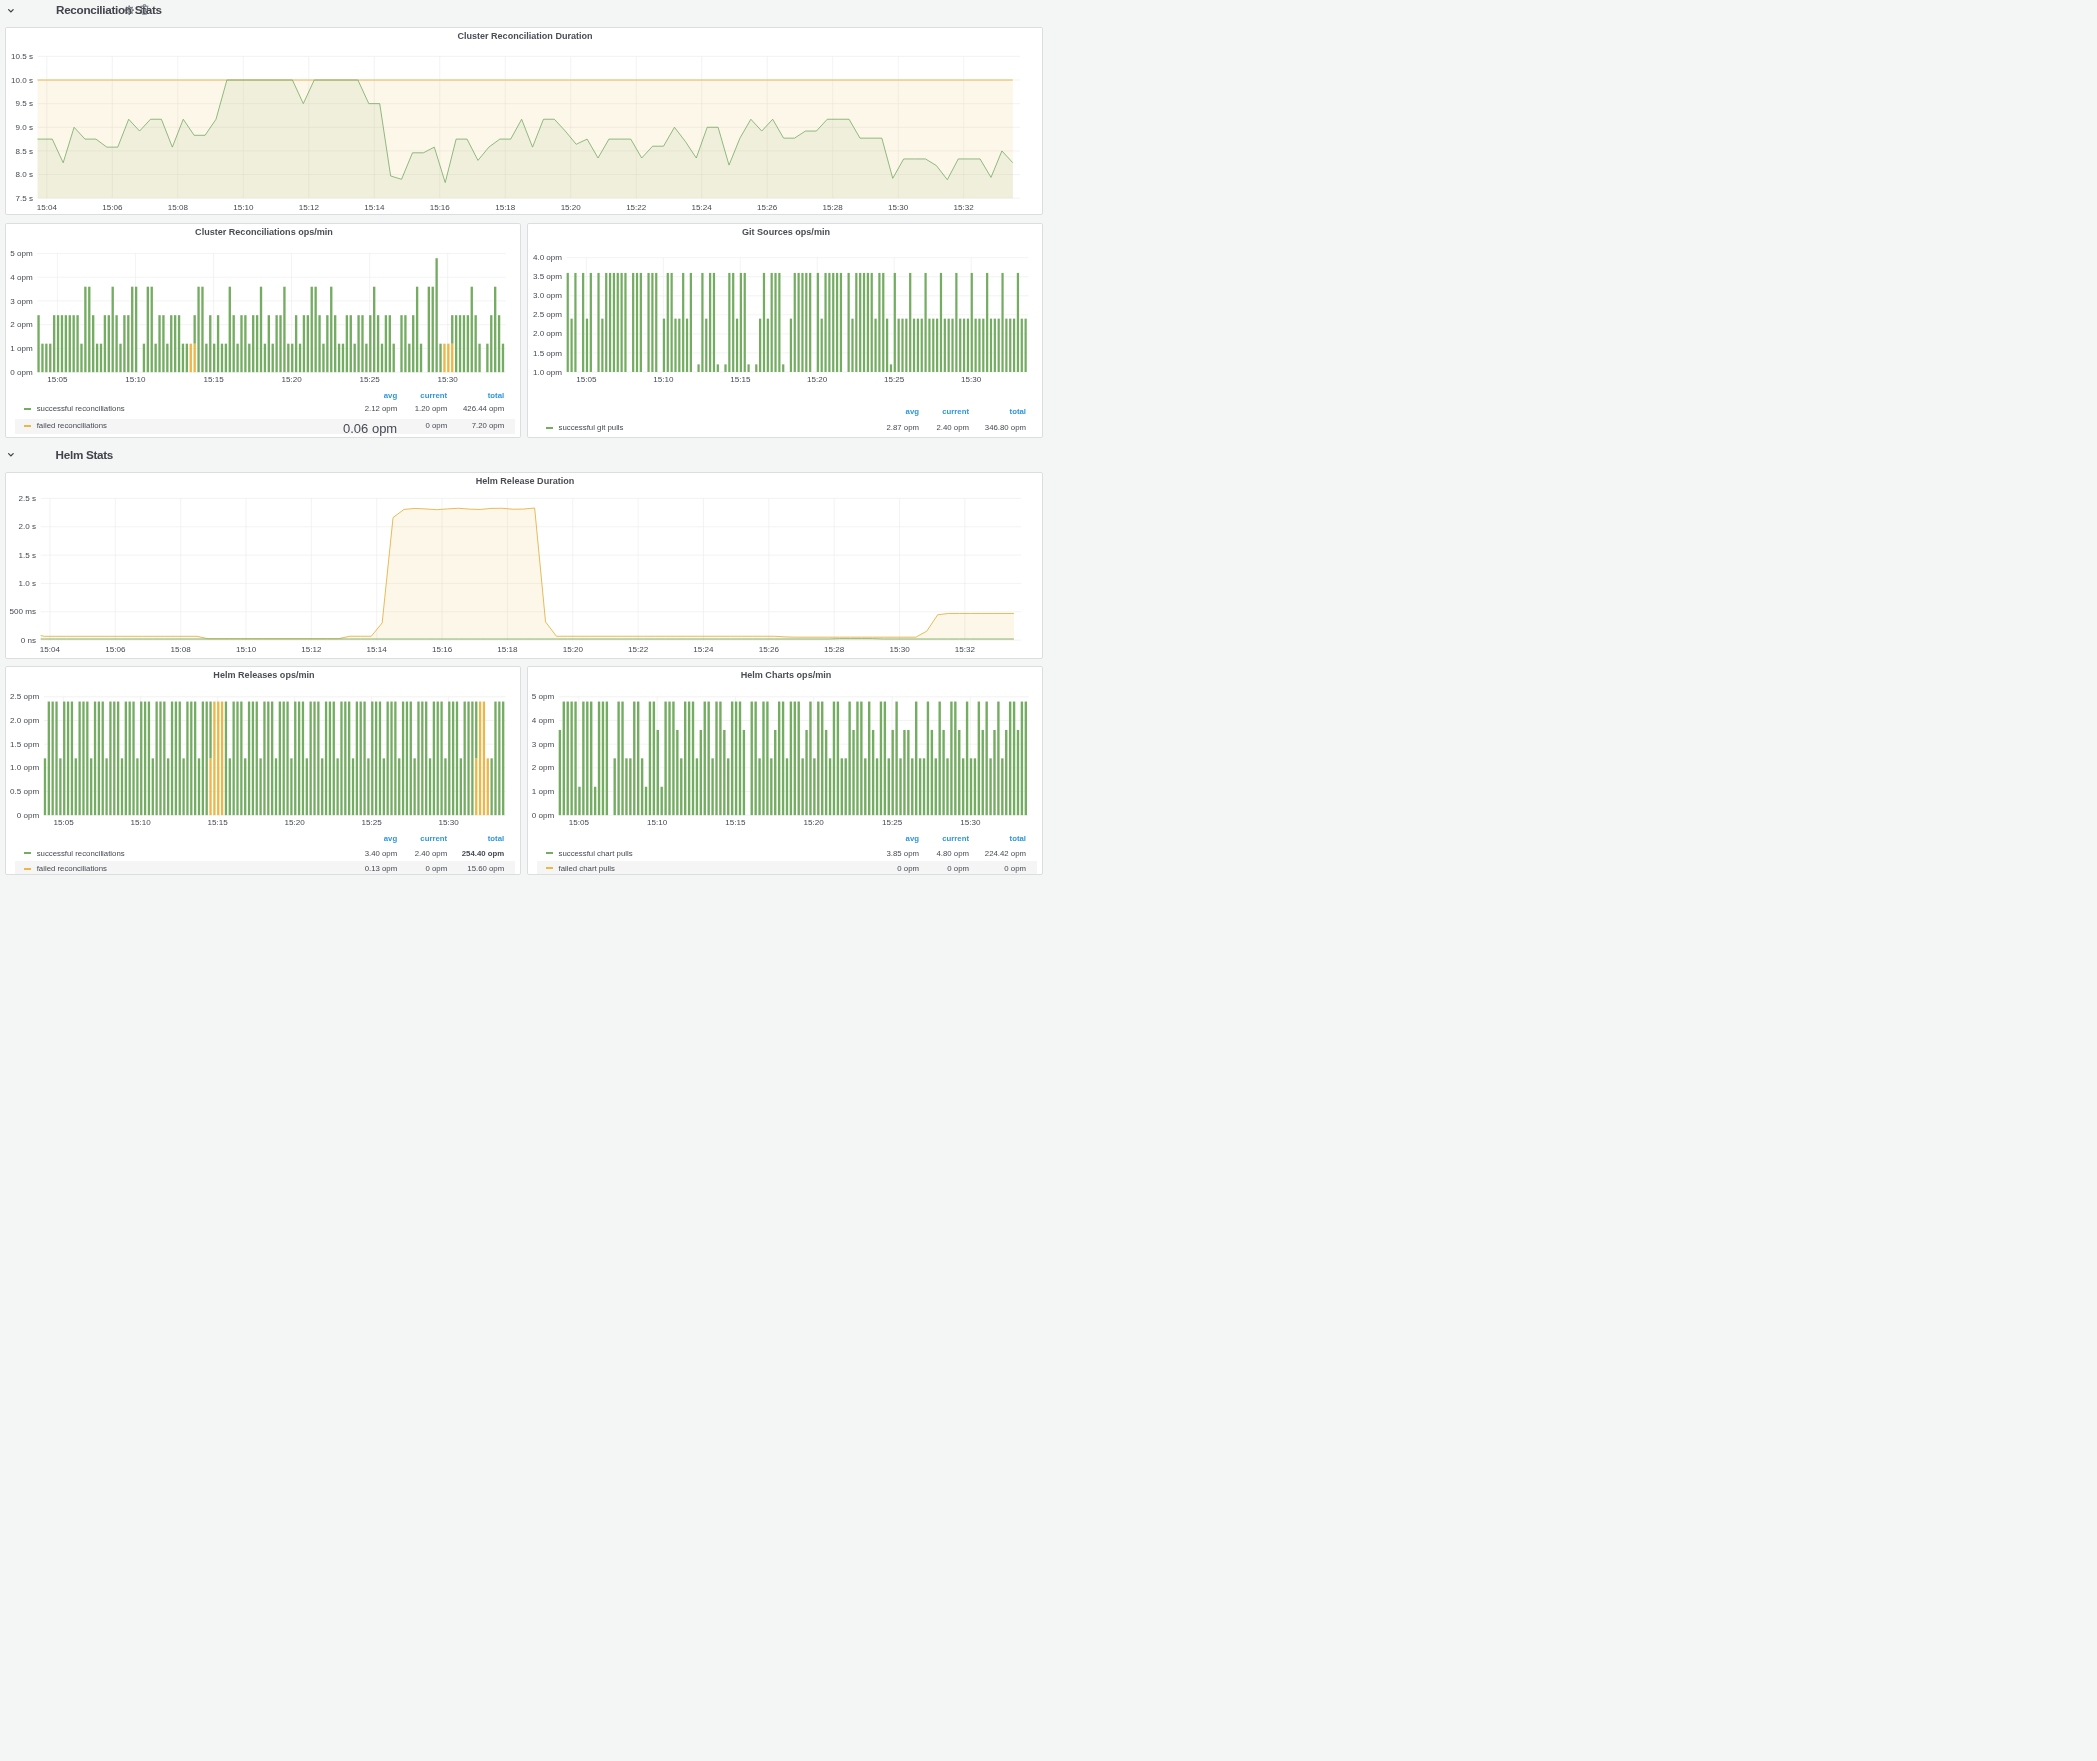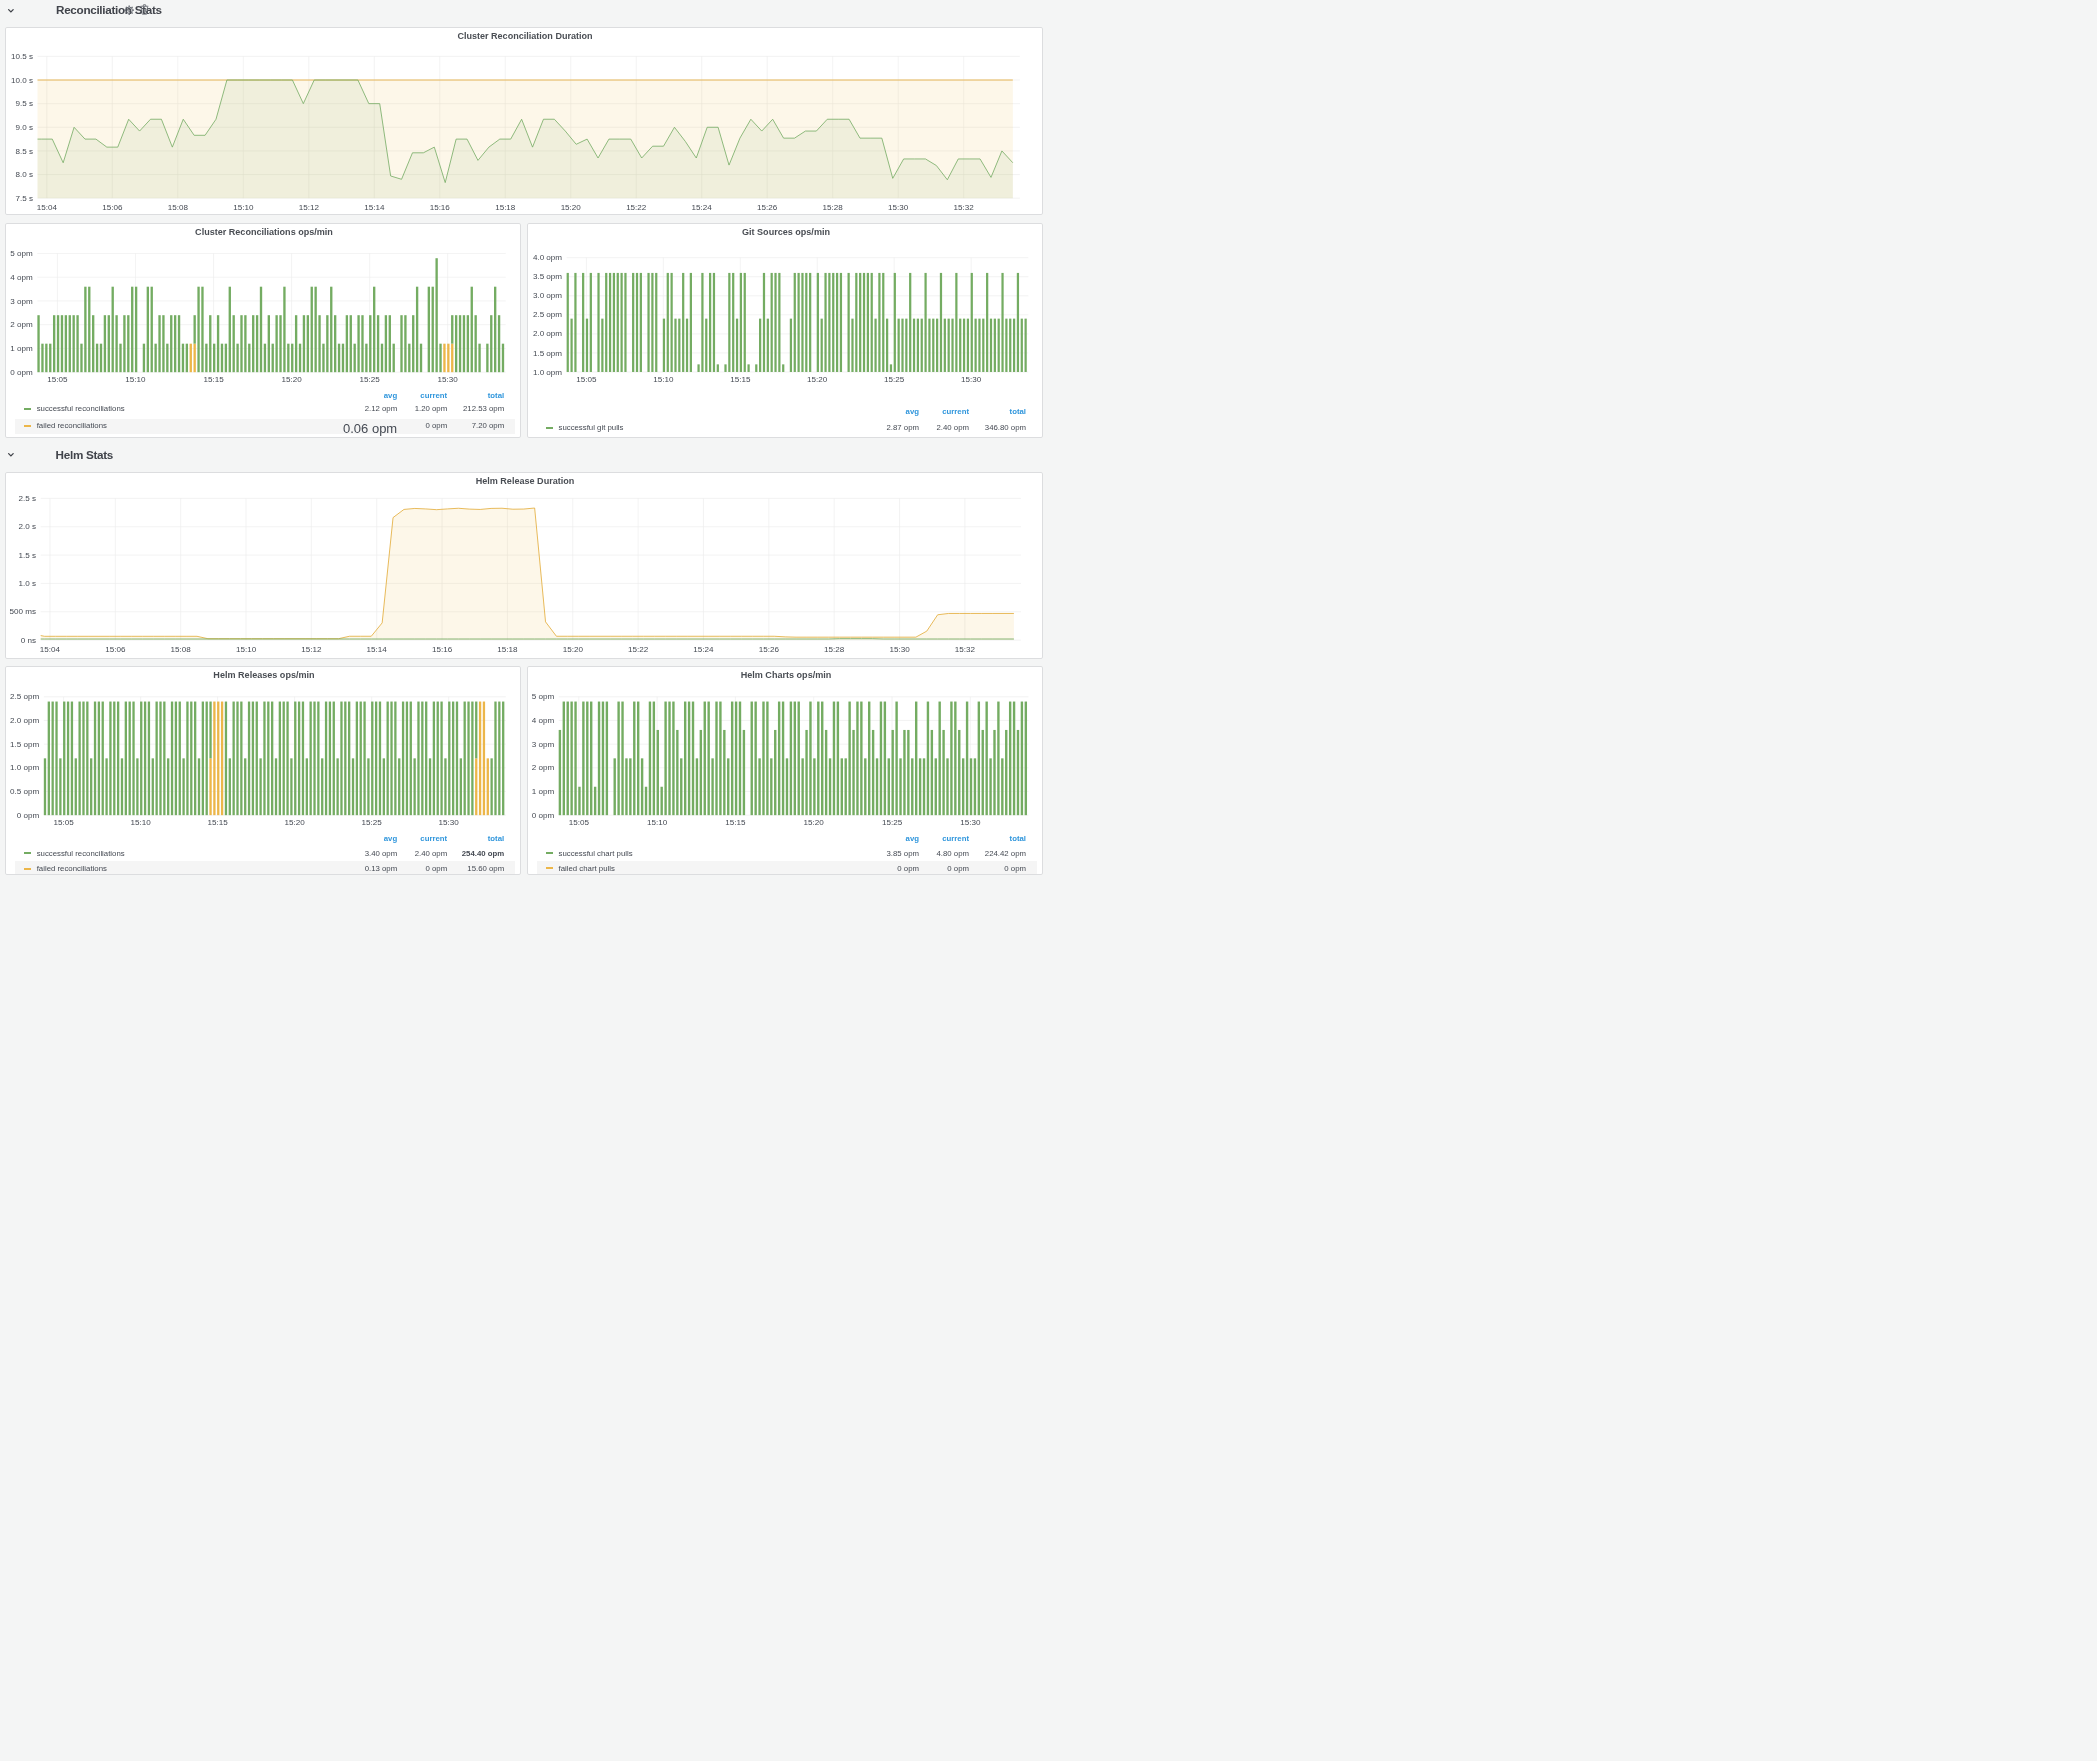--- a/index.html
+++ b/index.html
@@ -238,21 +238,21 @@
       <text x="397.75" y="17.5" text-anchor="middle" font-size="14" font-weight="bold" fill="#4a4e54">Cluster Reconciliations ops/min</text>
     </svg>
     <div style="position:absolute;right:123px;top:167px;font-size:7.8px;font-weight:bold;color:#3096dc;">avg</div>
     <div style="position:absolute;right:73px;top:167px;font-size:7.8px;font-weight:bold;color:#3096dc;">current</div>
     <div style="position:absolute;right:16px;top:167px;font-size:7.8px;font-weight:bold;color:#3096dc;">total</div>
     <div style="position:absolute;left:9px;right:5.2px;top:195px;height:15.2px;background:#f5f5f5;"></div>
     <div style="position:absolute;left:18px;top:184px;width:7.1px;height:1.7px;background:#74ac62;"></div>
     <div style="position:absolute;left:30.5px;top:180px;font-size:7.8px;color:#454a53;">successful reconciliations</div>
     <div style="position:absolute;right:123px;top:180px;font-size:7.8px;color:#454a53;">2.12 opm</div>
     <div style="position:absolute;right:73px;top:180px;font-size:7.8px;color:#454a53;">1.20 opm</div>
-    <div style="position:absolute;right:16px;top:180px;font-size:7.8px;color:#454a53;">212.53 opm</div>
+    <div style="position:absolute;right:16px;top:180px;font-size:7.8px;color:#454a53;">426.44 opm</div>
     <div style="position:absolute;left:18px;top:201px;width:7.1px;height:1.7px;background:#ecb649;"></div>
     <div style="position:absolute;left:30.5px;top:197px;font-size:7.8px;color:#454a53;">failed reconciliations</div>
     <div style="position:absolute;right:123px;top:197px;font-size:13px;color:#454a53;">0.06 opm</div>
     <div style="position:absolute;right:73px;top:197px;font-size:7.8px;color:#454a53;">0 opm</div>
     <div style="position:absolute;right:16px;top:197px;font-size:7.8px;color:#454a53;">7.20 opm</div>
   </div>
 <div class="panel" style="left:527px;top:223px;width:516px;height:215px;">
     <svg width="516" height="215" viewBox="0 0 795.5 332" style="position:absolute;left:0;top:0">
       <line x1="59" y1="228.5" x2="772" y2="228.5" stroke="#ececec" stroke-width="1"></line>
       <line x1="59" y1="199.08" x2="772" y2="199.08" stroke="#ececec" stroke-width="1"></line>

